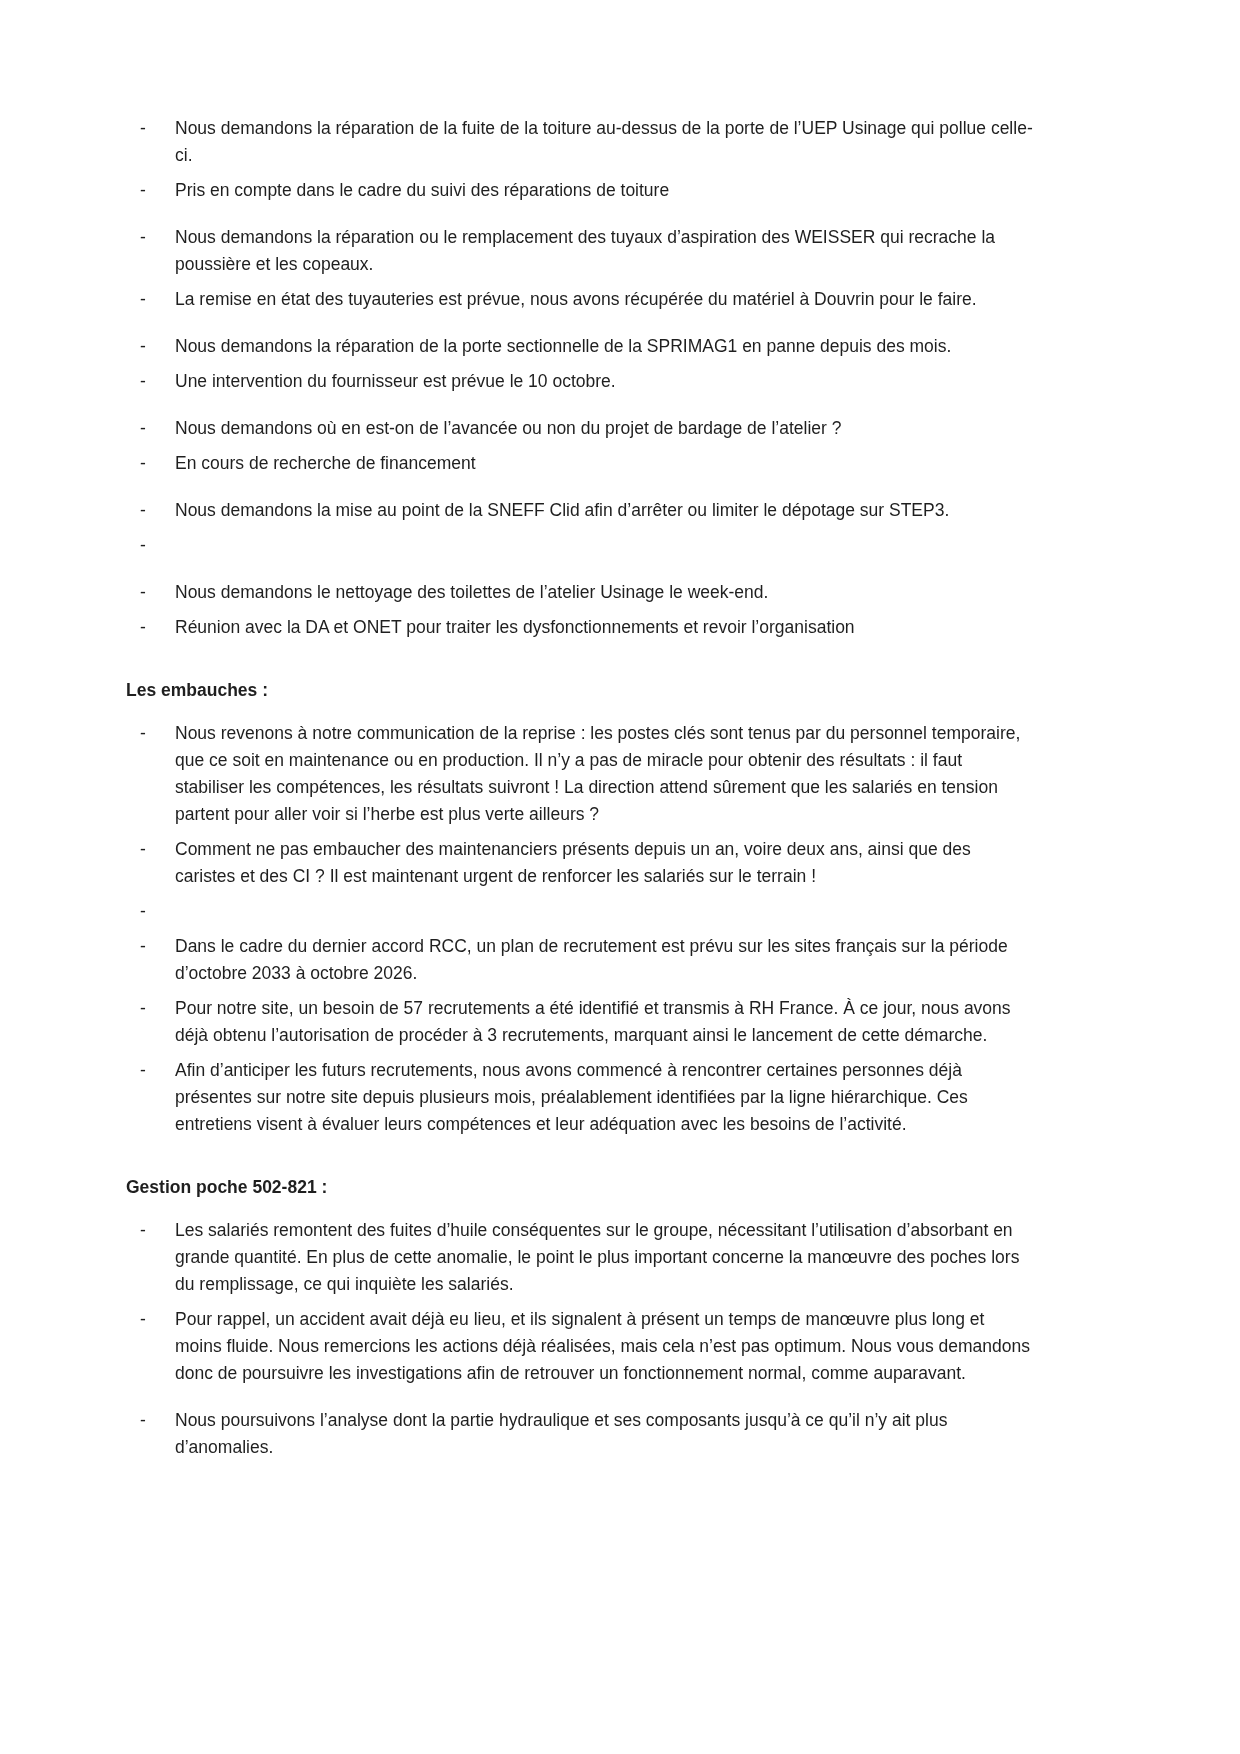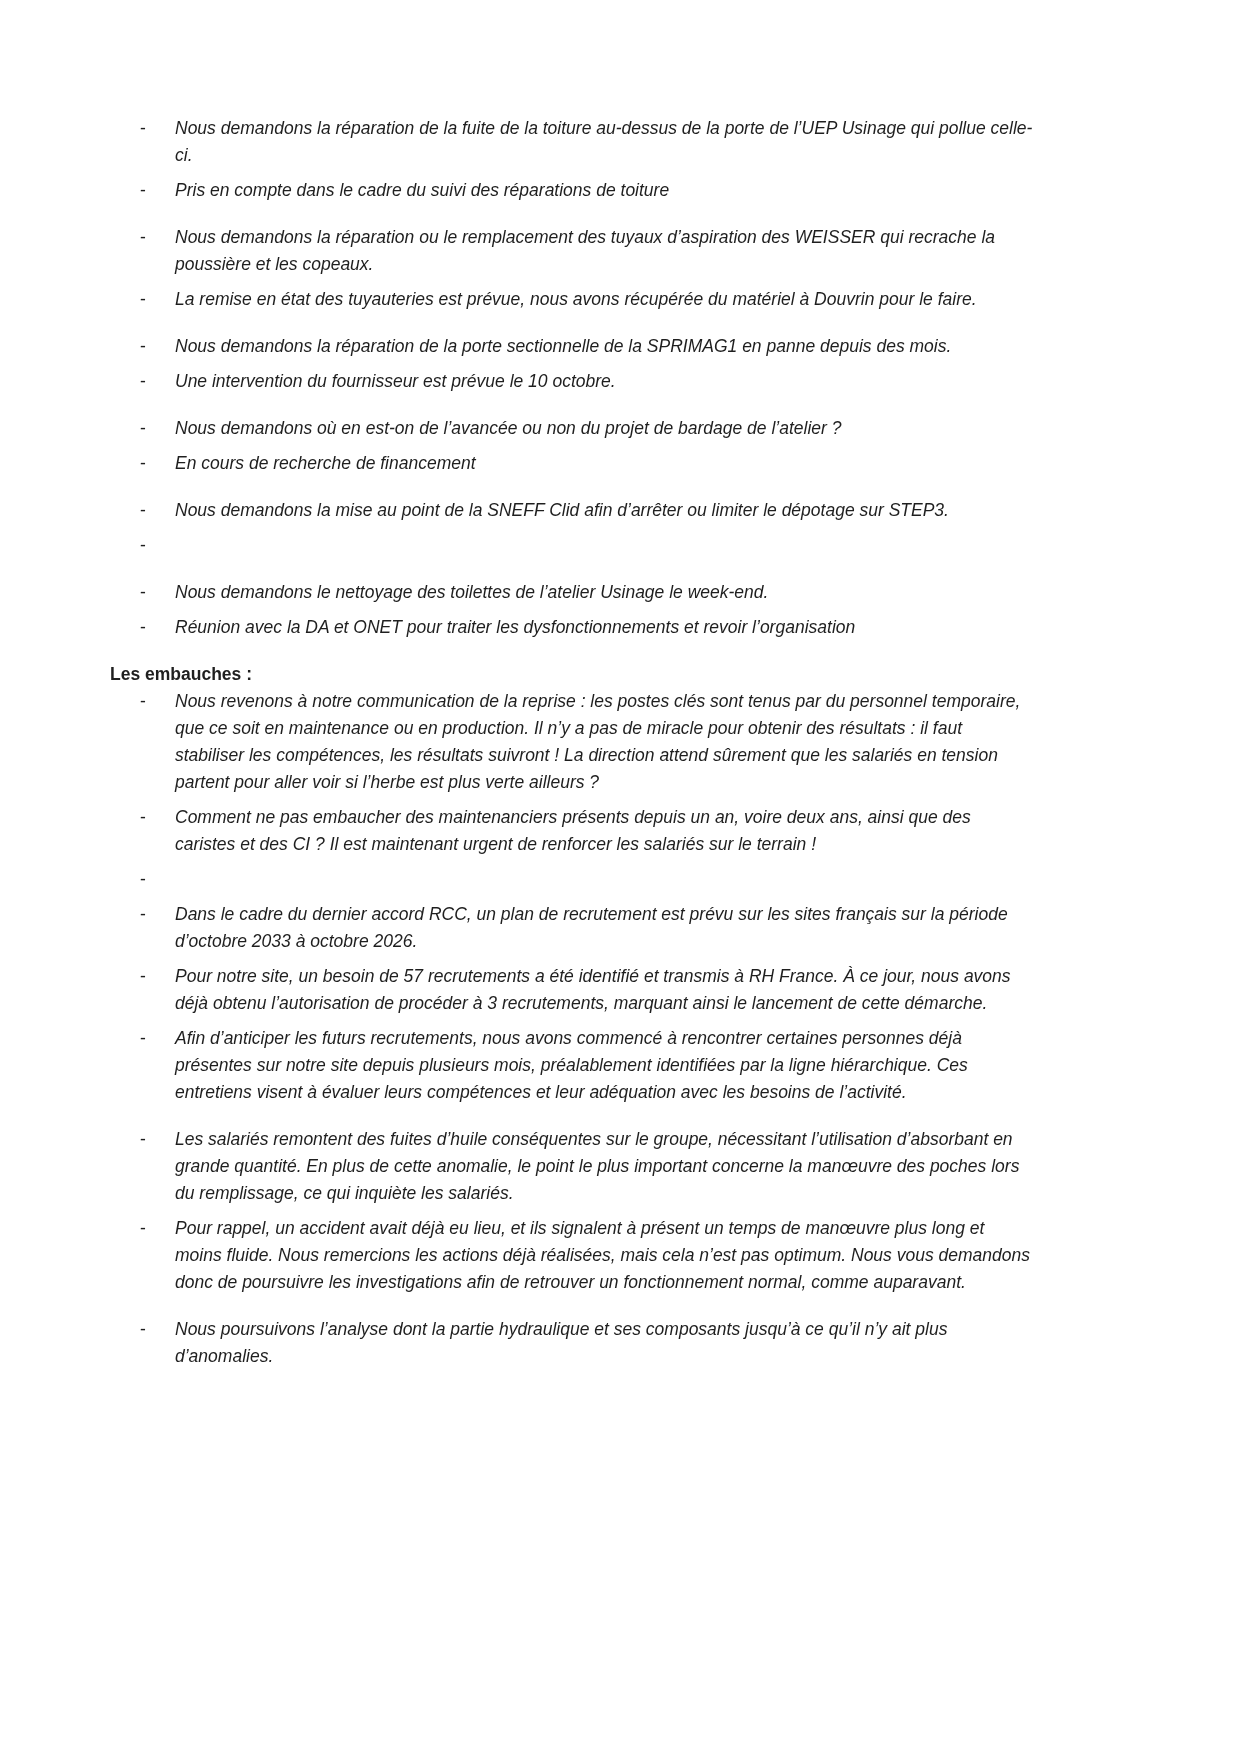--- a/index.html
+++ b/index.html
@@ -19,37 +19,36 @@
     font-size: 17.5px;
     line-height: 27px;
     color: #1f1f1f;
     -webkit-font-smoothing: antialiased;
   }
   .content {
     width: 100%;
   }
   .heading {
     font-weight: bold;
-    margin: 0;
+    margin: 16px;
   }
   .gap {
     height: 12px;
   }
   .bullet-item {
     display: flex;
     align-items: flex-start;
     margin: 0 0 8px 30px;
   }
   .dash {
     flex: 0 0 35px;
   }
   .item-body {
     flex: 1 1 auto;
     min-width: 0;
-    font-style: italic;
   }
   .para {
     white-space: pre-wrap;
     min-height: 27px;
   }
 </style>
 </head>
 <body>
 
 <div class="page">
@@ -162,20 +161,21 @@
           <div class="para">Pour notre site, un besoin de 57 recrutements a été identifié et transmis à RH France. À ce jour, nous avons déjà obtenu l’autorisation de procéder à 3 recrutements, marquant ainsi le lancement de cette démarche.</div>
         </div>
       </div>
       <div class="bullet-item">
         <span class="dash">-</span>
         <div class="item-body">
           <div class="para">Afin d’anticiper les futurs recrutements, nous avons commencé à rencontrer certaines personnes déjà présentes sur notre site depuis plusieurs mois, préalablement identifiées par la ligne hiérarchique. Ces entretiens visent à évaluer leurs compétences et leur adéquation avec les besoins de l’activité.</div>
         </div>
       </div>
       <div class="gap"></div>
+      <div class="heading">Gestion poche 502-821 :</div>
       <div class="bullet-item">
         <span class="dash">-</span>
         <div class="item-body">
           <div class="para">Les salariés remontent des fuites d’huile conséquentes sur le groupe, nécessitant l’utilisation d’absorbant en grande quantité. En plus de cette anomalie, le point le plus important concerne la manœuvre des poches lors du remplissage, ce qui inquiète les salariés.</div>
         </div>
       </div>
       <div class="bullet-item">
         <span class="dash">-</span>
         <div class="item-body">
           <div class="para">Pour rappel, un accident avait déjà eu lieu, et ils signalent à présent un temps de manœuvre plus long et moins fluide. Nous remercions les actions déjà réalisées, mais cela n’est pas optimum. Nous vous demandons donc de poursuivre les investigations afin de retrouver un fonctionnement normal, comme auparavant.</div>

